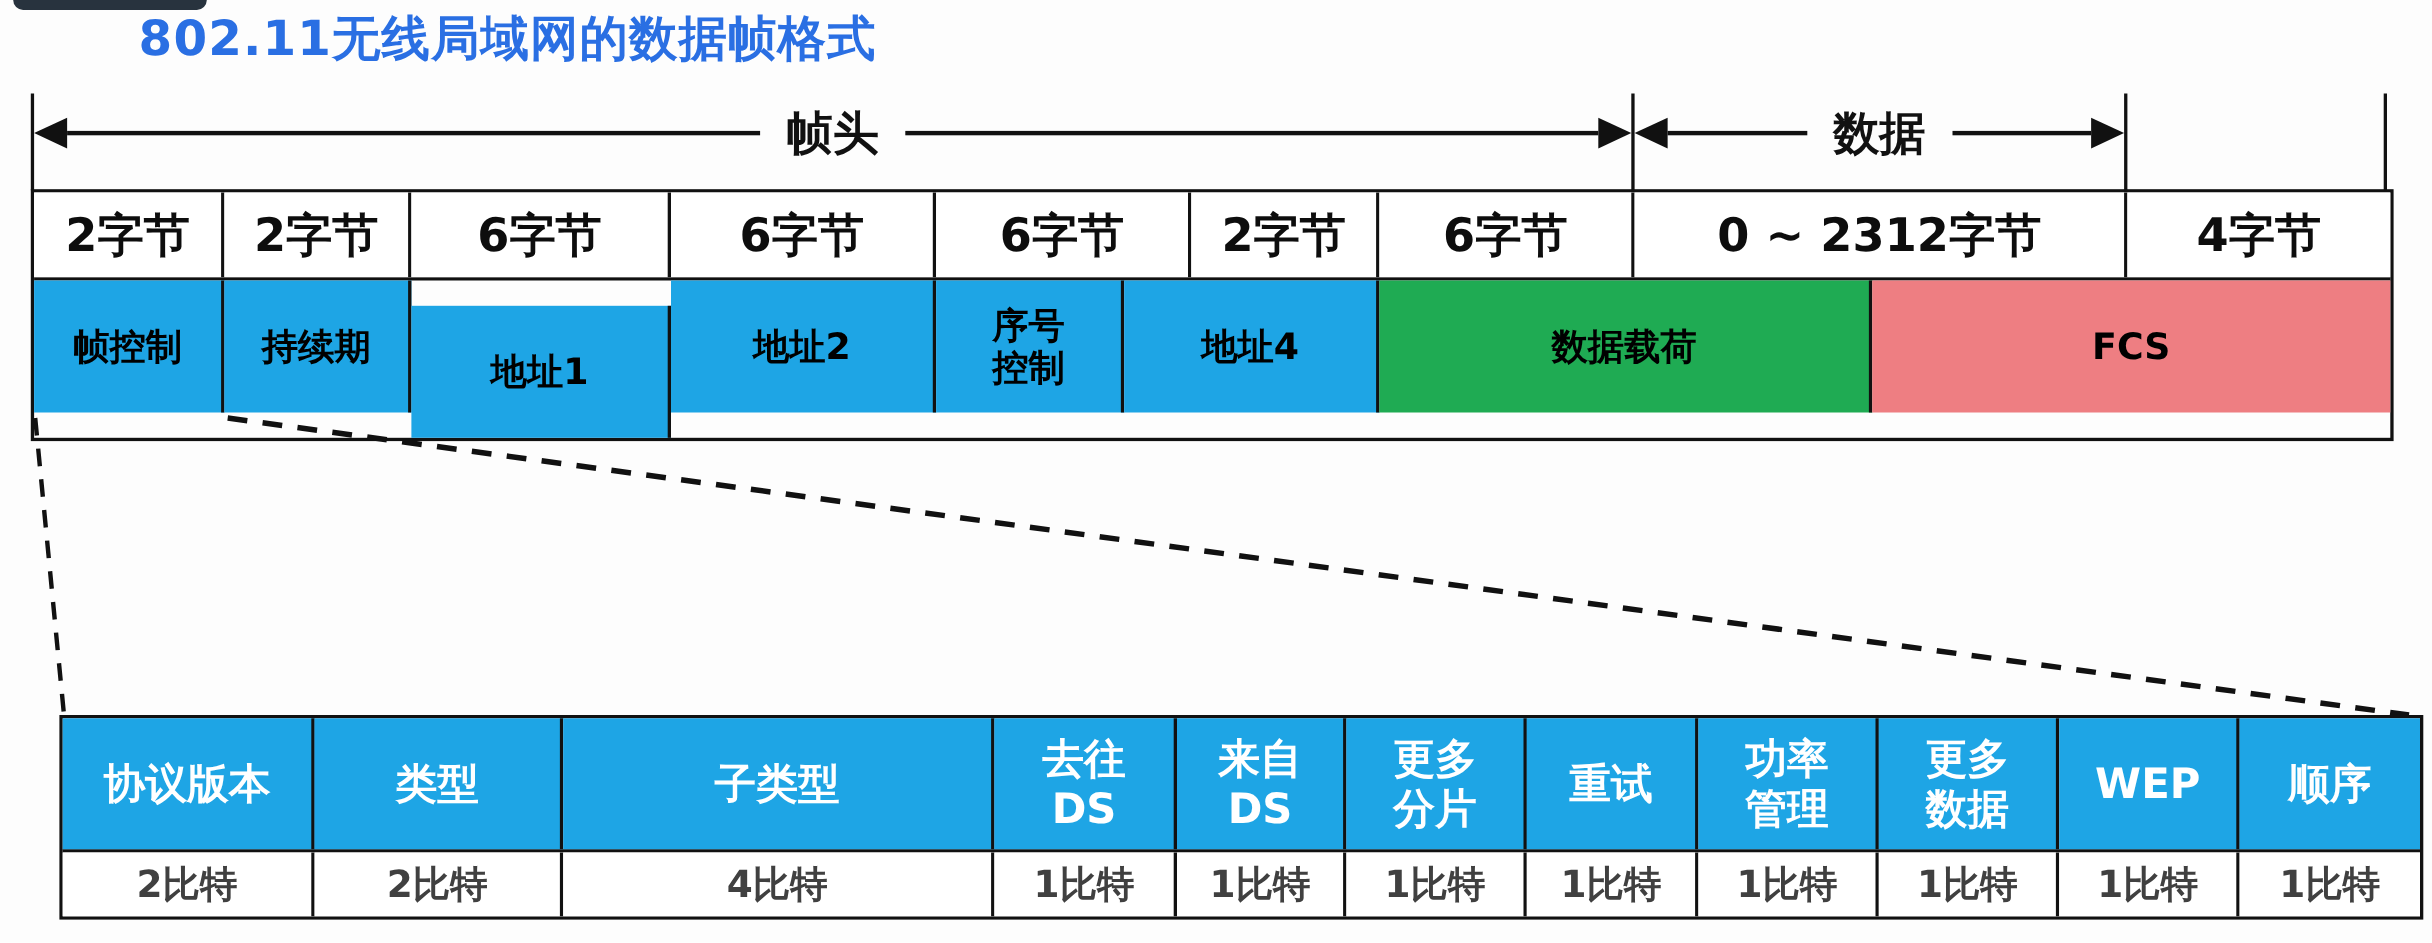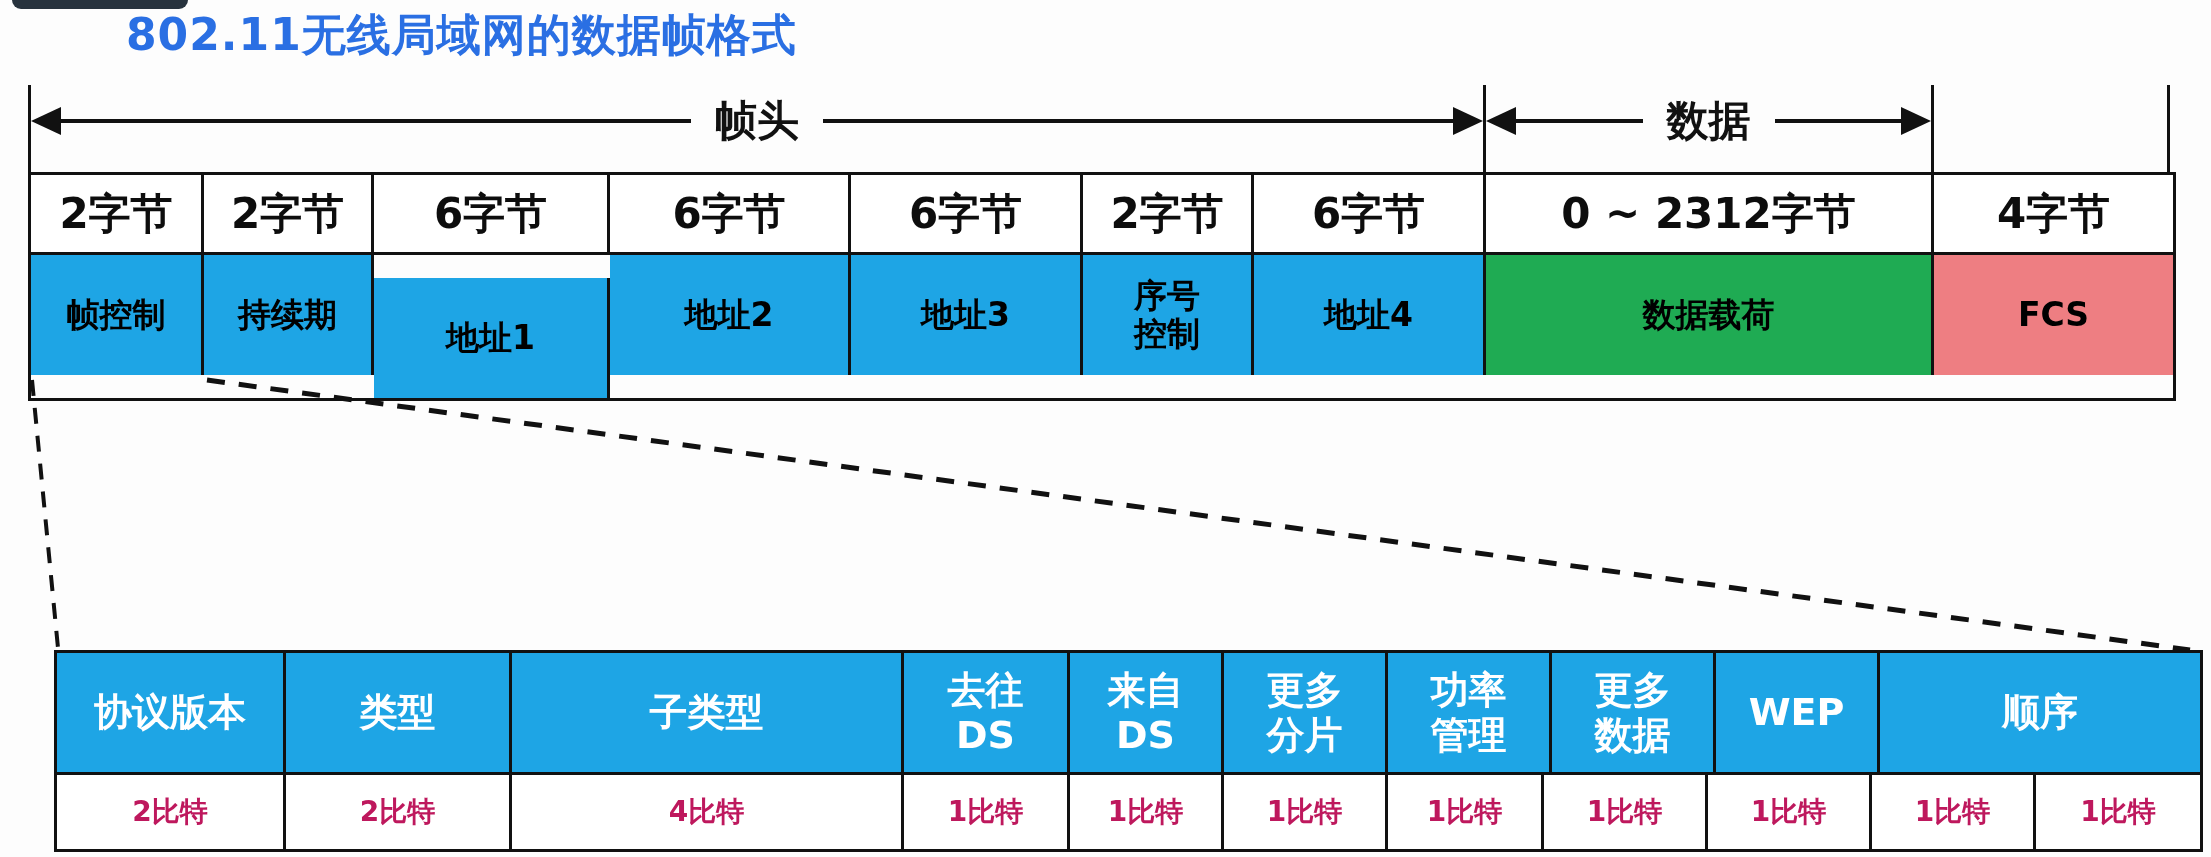--- a/index.html
+++ b/index.html
@@ -42,21 +42,21 @@
   .c-red{background:var(--fcs-red,#ee7e82);}
 
   
   .dash-svg{position:absolute;left:0;top:0;width:2211px;height:857px;pointer-events:none;}
 
   
   .detail-table{position:absolute;left:54px;top:650px;width:2143px;border:3px solid #111;}
   .detail-field-row{border-bottom:3px solid #111;}
   .detail-field-row .cell{height:119px;font-size:38px;font-weight:bold;color:#fff;
     line-height:1.18;background:var(--field-blue,#1ea5e5);}
-  .detail-bit-row .cell{height:74px;font-size:28px;font-weight:bold;color:#be185d;background:#fff;}
+  .detail-bit-row .cell{height:58px;font-size:34px;font-weight:bold;color:#404040;background:#fff;}
 </style>
 </head>
 <body>
 
 <div class="canvas">
 
   <div class="top-artifact"></div>
 
   <div class="title">802.11无线局域网的数据帧格式</div>
 
@@ -90,21 +90,20 @@
       <div class="cell" style="flex:0 0 171px;">2字节</div>
       <div class="cell" style="flex:0 0 232px;">6字节</div>
       <div class="cell" style="flex:0 0 448px;">0 ~ 2312字节</div>
       <div class="cell" style="flex:1;">4字节</div>
     </div>
     <div class="row field-row">
       <div class="cell c-blue" style="flex:0 0 173px;">帧控制</div>
       <div class="cell c-blue" style="flex:0 0 170px;">持续期</div>
       <div class="cell c-blue" style="flex:0 0 236px;margin-top:23px;">地址1</div>
       <div class="cell c-blue" style="flex:0 0 241px;">地址2</div>
-      <div class="cell c-blue" style="flex:0 0 232px;">地址3</div>
       <div class="cell c-blue" style="flex:0 0 171px;">序号
 控制</div>
       <div class="cell c-blue" style="flex:0 0 232px;text-align:right;">地址4</div>
       <div class="cell c-green" style="flex:0 0 448px;">数据载荷</div>
       <div class="cell c-red" style="flex:1;">FCS</div>
     </div>
   </div>
 
   <svg class="dash-svg">
     <line x1="32" y1="380" x2="58" y2="648" stroke="#111" stroke-width="4" stroke-dasharray="16 12"></line>
@@ -115,20 +114,21 @@
     <div class="row detail-field-row">
       <div class="cell" style="flex:0 0 229px;">协议版本</div>
       <div class="cell" style="flex:0 0 226px;">类型</div>
       <div class="cell" style="flex:0 0 392px;">子类型</div>
       <div class="cell" style="flex:0 0 166px;">去往
 DS</div>
       <div class="cell" style="flex:0 0 154px;">来自
 DS</div>
       <div class="cell" style="flex:0 0 164px;">更多
 分片</div>
+      <div class="cell" style="flex:0 0 156px;">重试</div>
       <div class="cell" style="flex:0 0 164px;">功率
 管理</div>
       <div class="cell" style="flex:0 0 164px;">更多
 数据</div>
       <div class="cell" style="flex:0 0 164px;">WEP</div>
       <div class="cell" style="flex:1;">顺序</div>
     </div>
     <div class="row detail-bit-row">
       <div class="cell" style="flex:0 0 229px;">2比特</div>
       <div class="cell" style="flex:0 0 226px;">2比特</div>

